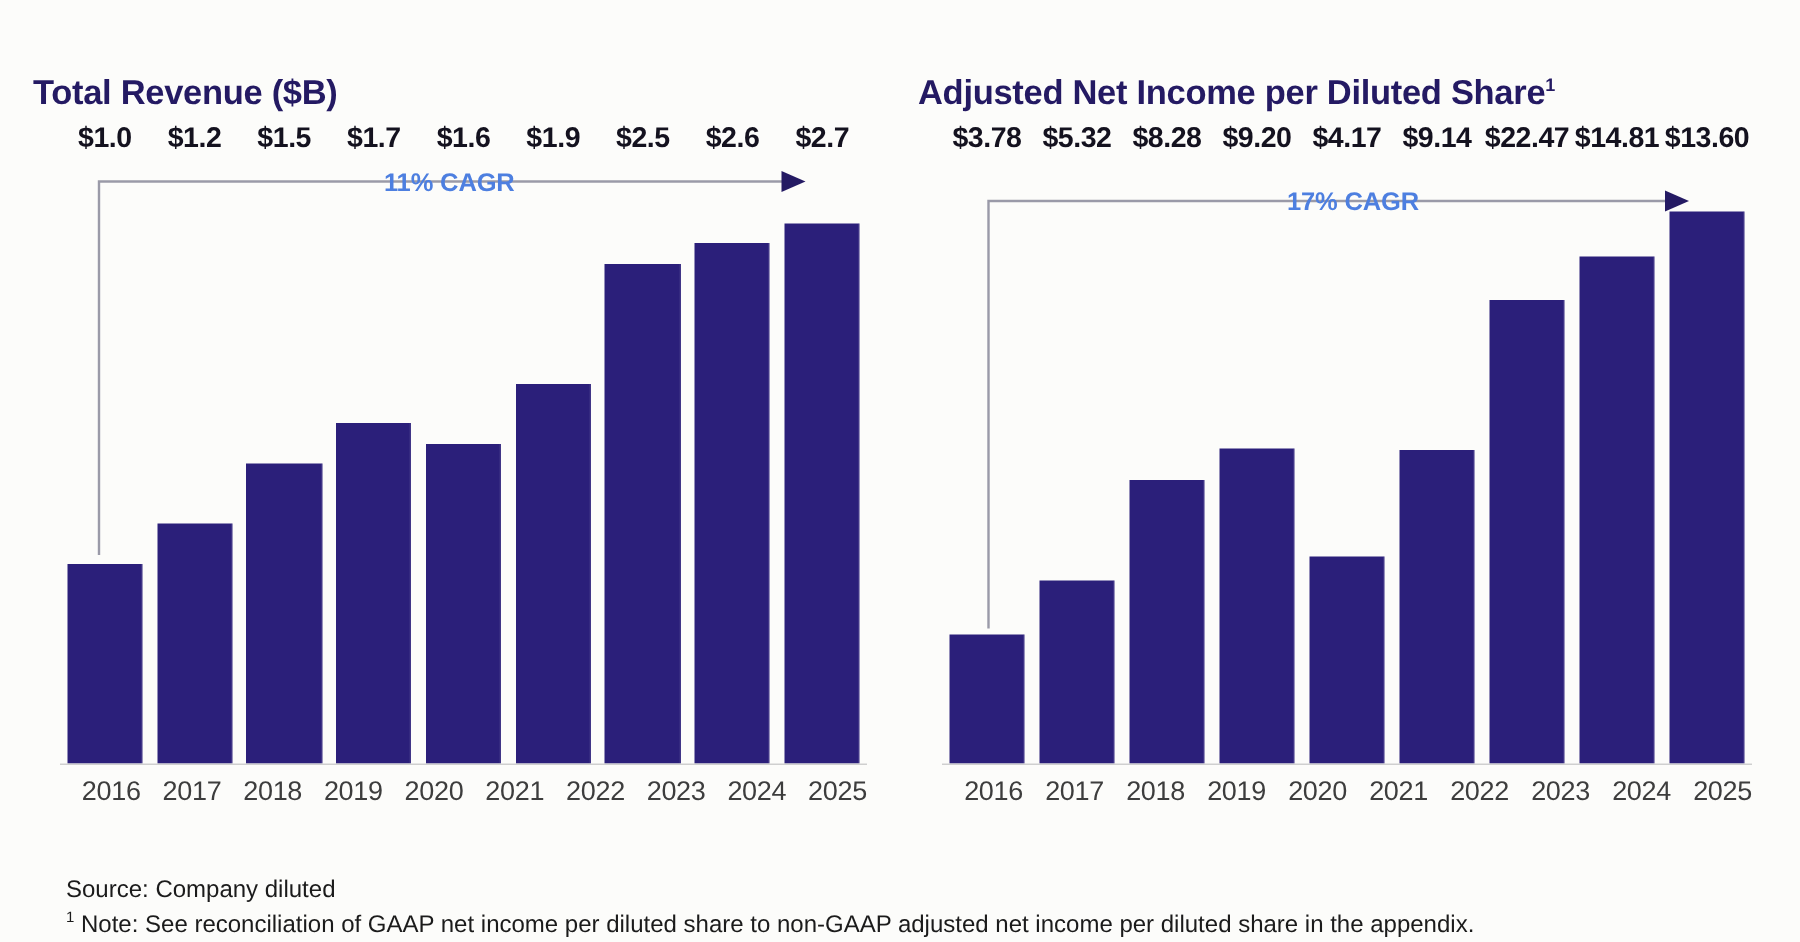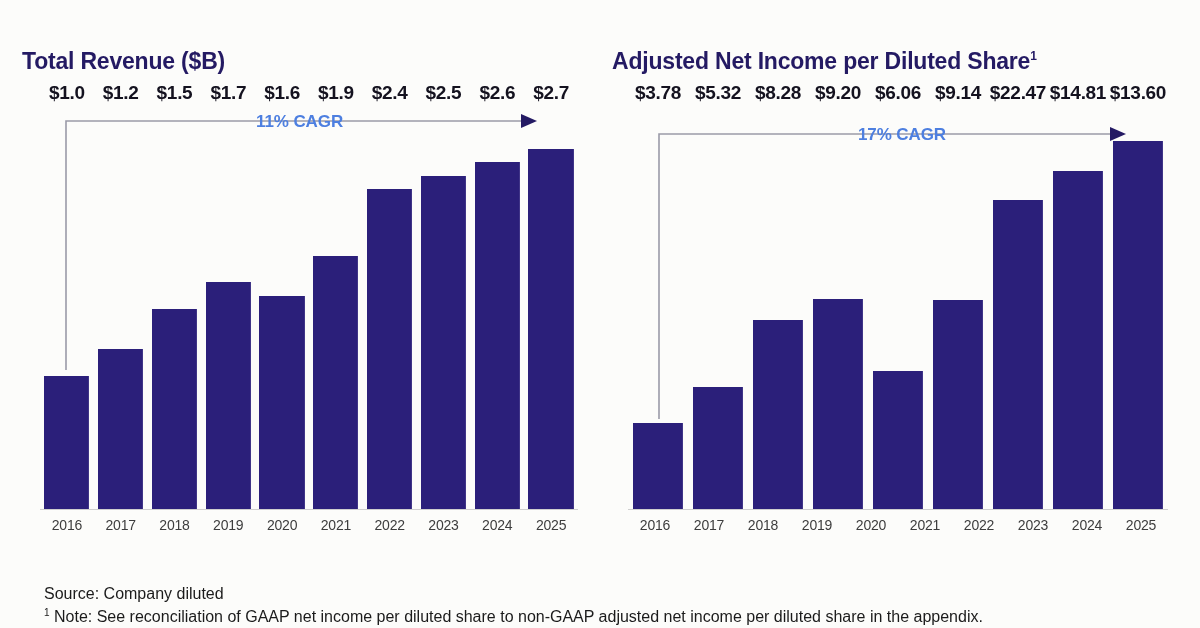--- a/index.html
+++ b/index.html
@@ -109,22 +109,22 @@
     position: absolute;
     bottom: 20px;
     height: 30px;
     display: flex;
   }
   .panel-left  .ticks { left: 40px;  width: 538px; }
   .panel-right .ticks { left: 28px;  width: 540px; }
 
   .tick {
     flex: 1 1 0;
-    text-align: center;
-    font-size: 14px;
+    text-align: right;
+    font-size: 18px;
     color: #3d3d3d;
     letter-spacing: -0.2px;
   }
 
   
   .cagr {
     position: absolute;
     pointer-events: none;
   }
   .panel-left  .cagr { left: 0; top: 0; width: 600px; height: 400px; }
@@ -194,24 +194,20 @@
             <div class="bar" style="height: 56.6667%; background: rgb(43, 31, 122);"></div>
             <div class="bar-value">$1.7</div>
           </div>
           <div class="bar-slot">
             <div class="bar" style="height: 53.3333%; background: rgb(43, 31, 122);"></div>
             <div class="bar-value">$1.6</div>
           </div>
           <div class="bar-slot">
             <div class="bar" style="height: 63.3333%; background: rgb(43, 31, 122);"></div>
             <div class="bar-value">$1.9</div>
-          </div>
-          <div class="bar-slot">
-            <div class="bar" style="height: 80%; background: rgb(43, 31, 122);"></div>
-            <div class="bar-value">$2.4</div>
           </div>
           <div class="bar-slot">
             <div class="bar" style="height: 83.3333%; background: rgb(43, 31, 122);"></div>
             <div class="bar-value">$2.5</div>
           </div>
           <div class="bar-slot">
             <div class="bar" style="height: 86.6667%; background: rgb(43, 31, 122);"></div>
             <div class="bar-value">$2.6</div>
           </div>
           <div class="bar-slot">
@@ -261,21 +257,21 @@
           <div class="bar-slot">
             <div class="bar" style="height: 47.3143%; background: rgb(43, 31, 122);"></div>
             <div class="bar-value">$8.28</div>
           </div>
           <div class="bar-slot">
             <div class="bar" style="height: 52.5714%; background: rgb(43, 31, 122);"></div>
             <div class="bar-value">$9.20</div>
           </div>
           <div class="bar-slot">
             <div class="bar" style="height: 34.6286%; background: rgb(43, 31, 122);"></div>
-            <div class="bar-value">$6.06</div>
+            <div class="bar-value">$4.17</div>
           </div>
           <div class="bar-slot">
             <div class="bar" style="height: 52.2286%; background: rgb(43, 31, 122);"></div>
             <div class="bar-value">$9.14</div>
           </div>
           <div class="bar-slot">
             <div class="bar" style="height: 77.3143%; background: rgb(43, 31, 122);"></div>
             <div class="bar-value">$22.47</div>
           </div>
           <div class="bar-slot">

